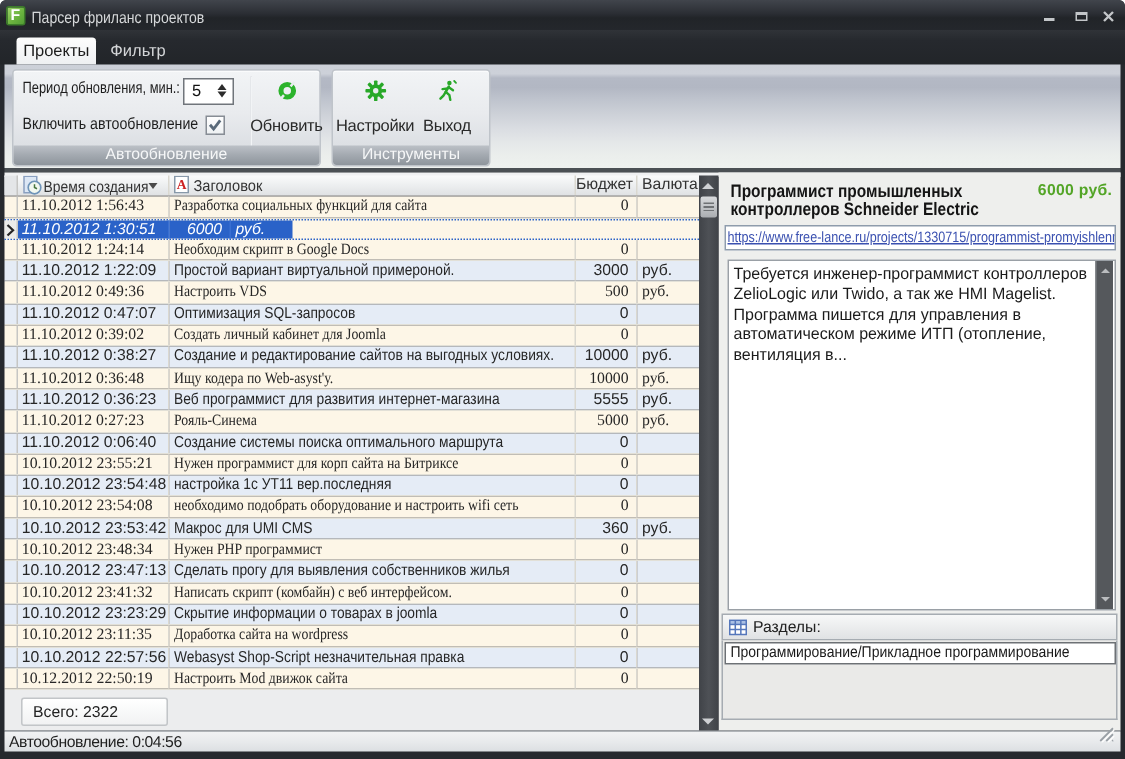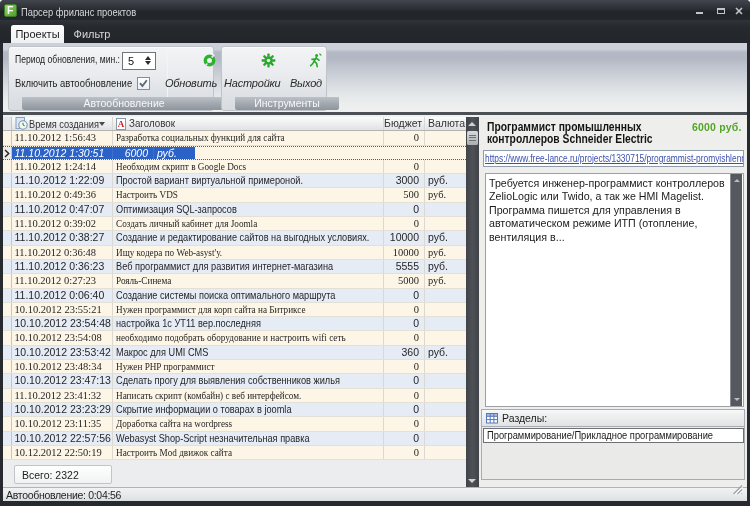--- a/index.html
+++ b/index.html
@@ -28,32 +28,32 @@
 
 
 #ribbon { left:3px; top:43px; width:744px; height:72px;
   background:linear-gradient(180deg,#ccd0d8 0%,#cdd1d9 9%,#b4b9c5 13%,#b2b7c3 22%,#bec3cd 33%,#ccd0d7 47%,#dadde2 62%,#e5e8e9 76%,#ebeeec 88%,#eef1ef 100%);
   border-bottom:3px solid #4b5054; box-sizing:content-box; height:69px; }
 .group { position:absolute; top:3px; height:65px; border:1px solid #bfc4ca; border-radius:3px;
   background:linear-gradient(180deg,#f2f4f6 0%,#e9ebee 45%,#dee1e5 75%,#d8dcdf 100%);
   box-shadow:inset 0 1px 0 #fafbfc; }
 #grp1 { left:5px; width:206px; }
 #grp2 { left:218px; width:106px; }
-.grplabel { position:absolute; left:13px; bottom:0; width:100%; height:13.5px;
+.grplabel { position:absolute; left:0; bottom:0; width:100%; height:13.5px;
   background:linear-gradient(180deg,#bcc1c7 0%,#a3a9b0 50%,#8e959c 100%);
   border-radius:0 0 2.5px 2.5px; color:#f6f7f8; font-size:10.5px; text-align:center; line-height:13.5px; }
 .rlabel { position:absolute; font-size:11px; color:#1d1d1d; white-space:nowrap; }
 .sx { display:inline-block; transform-origin:0 50%; white-space:pre; }
 #spinbox { left:113px; top:4.5px; width:34px; height:18px; background:#fff; border:1px solid #70757b; }
 #spinval { position:absolute; left:5px; top:0; font-size:11px; line-height:16.5px; color:#111; }
 .spin-up { position:absolute; right:4px; top:3.5px; width:0; height:0; border-left:3.5px solid transparent; border-right:3.5px solid transparent; border-bottom:4px solid #2c2c2c; }
 .spin-dn { position:absolute; right:4px; bottom:3.5px; width:0; height:0; border-left:3.5px solid transparent; border-right:3.5px solid transparent; border-top:4px solid #2c2c2c; }
 #chk { left:128px; top:30px; width:12.5px; height:12.5px; background:linear-gradient(180deg,#fefefe,#eef1f3); border:1px solid #878d95; }
 #grp1sep { left:158px; top:4px; width:1px; height:52px; background:#bfc4c9; border-right:1px solid #f2f4f6; }
-.ribbtn { position:absolute; top:4px; width:52px; height:50px; text-align:right;font-style:italic; }
+.ribbtn { position:absolute; top:4px; width:52px; height:50px; text-align:center; }
 .ribbtn .ic { display:inline-block; margin-top:1.5px; height:15px; }
 .ribbtn .cap { margin-top:5.5px; font-size:11px; color:#2a2a2a; letter-spacing:-0.2px; }
 
 
 #midgap { left:3px; top:115px; width:744px; height:3px; background:#f0f1f2; }
 #rightpanel { left:478.5px; top:115px; width:268.5px; height:372px; background:#eeefed; }
 
 
 #thead .td { position:relative; }
 #thead { left:3px; top:117px; width:462.5px; height:14.3px;
@@ -322,21 +322,21 @@
       </div>
 <div class="tr b">
         <div class="td ind"></div>
         <div class="td cd">10.10.2012 23:47:13</div>
         <div class="td ct"><span class="sx">Сделать прогу для выявления собственников жилья</span></div>
         <div class="td cb">0</div>
         <div class="td cc"></div>
       </div>
 <div class="tr a">
         <div class="td ind"></div>
-        <div class="td cd">11.10.2012 23:41:32</div>
+        <div class="td cd">10.10.2012 23:41:32</div>
         <div class="td ct"><span class="sx">Написать скрипт (комбайн) с веб интерфейсом.</span></div>
         <div class="td cb">0</div>
         <div class="td cc"></div>
       </div>
 <div class="tr b">
         <div class="td ind"></div>
         <div class="td cd">10.10.2012 23:23:29</div>
         <div class="td ct"><span class="sx">Скрытие информации о товарах в joomla</span></div>
         <div class="td cb">0</div>
         <div class="td cc"></div>

